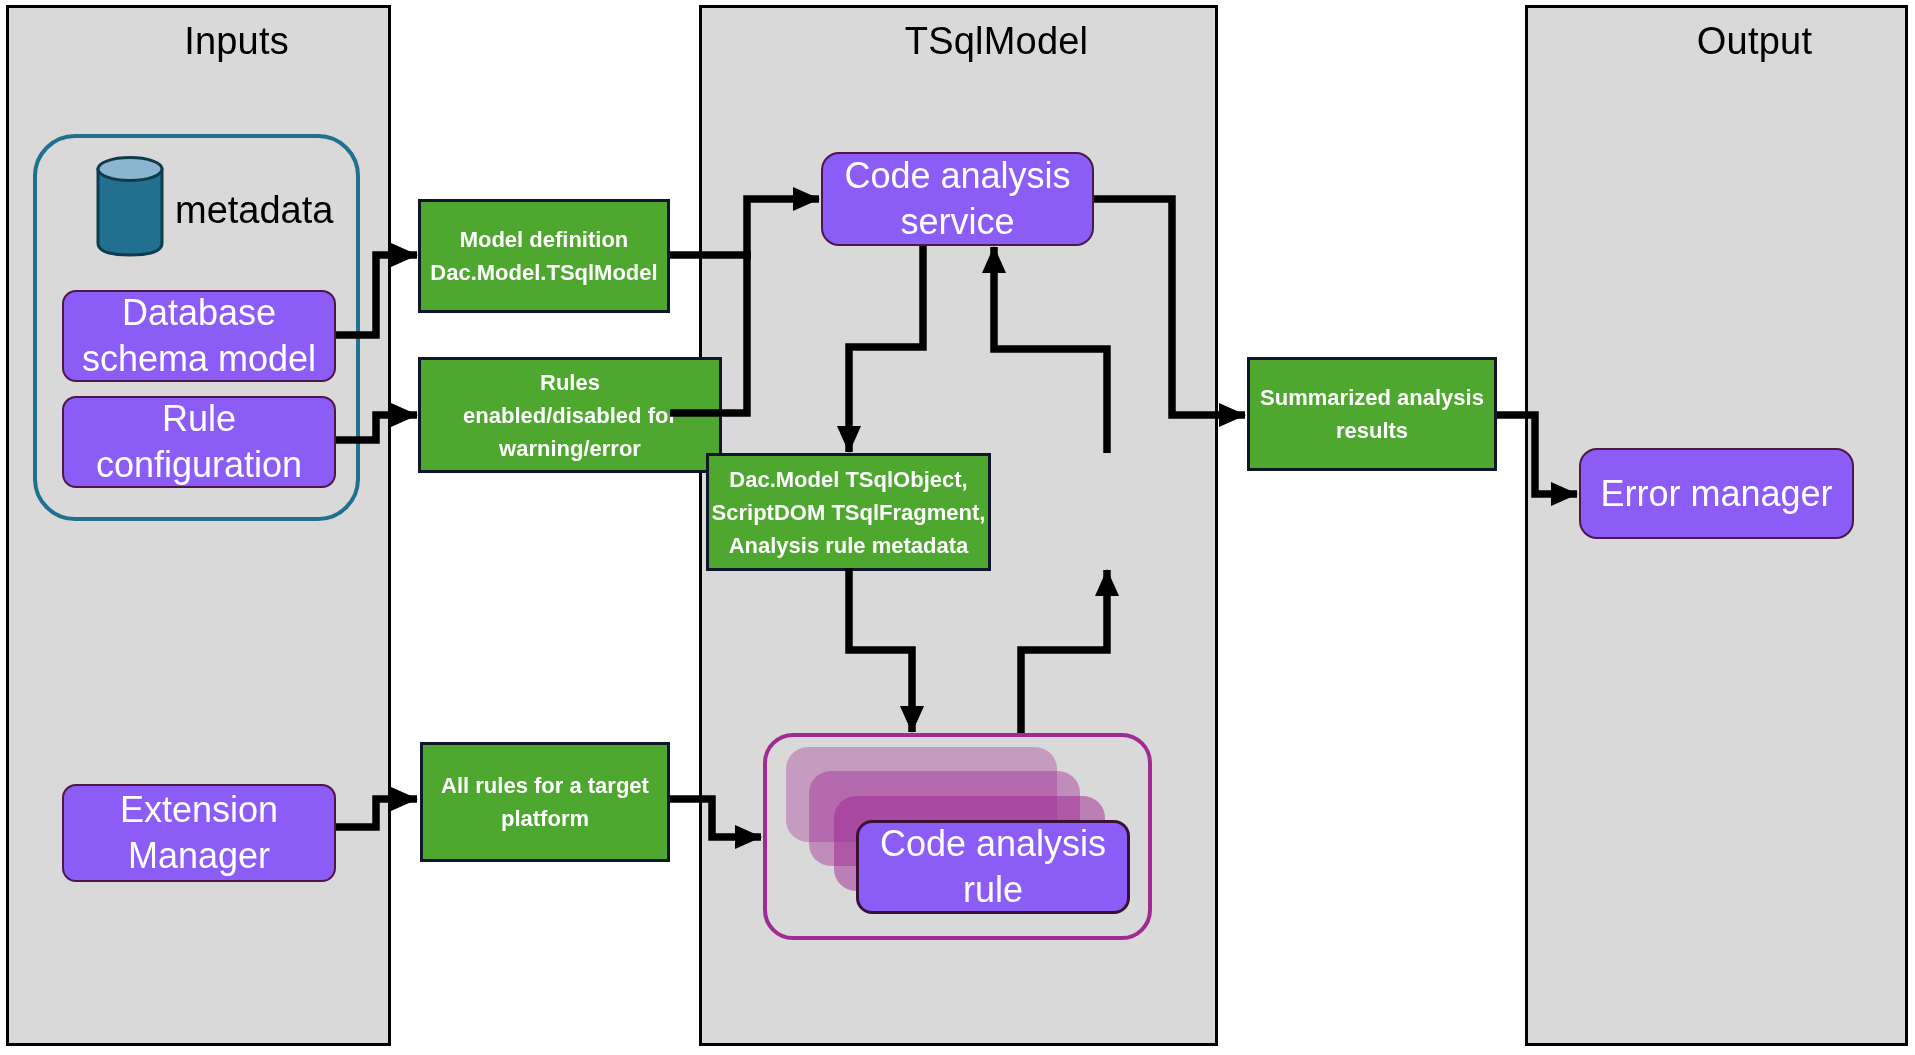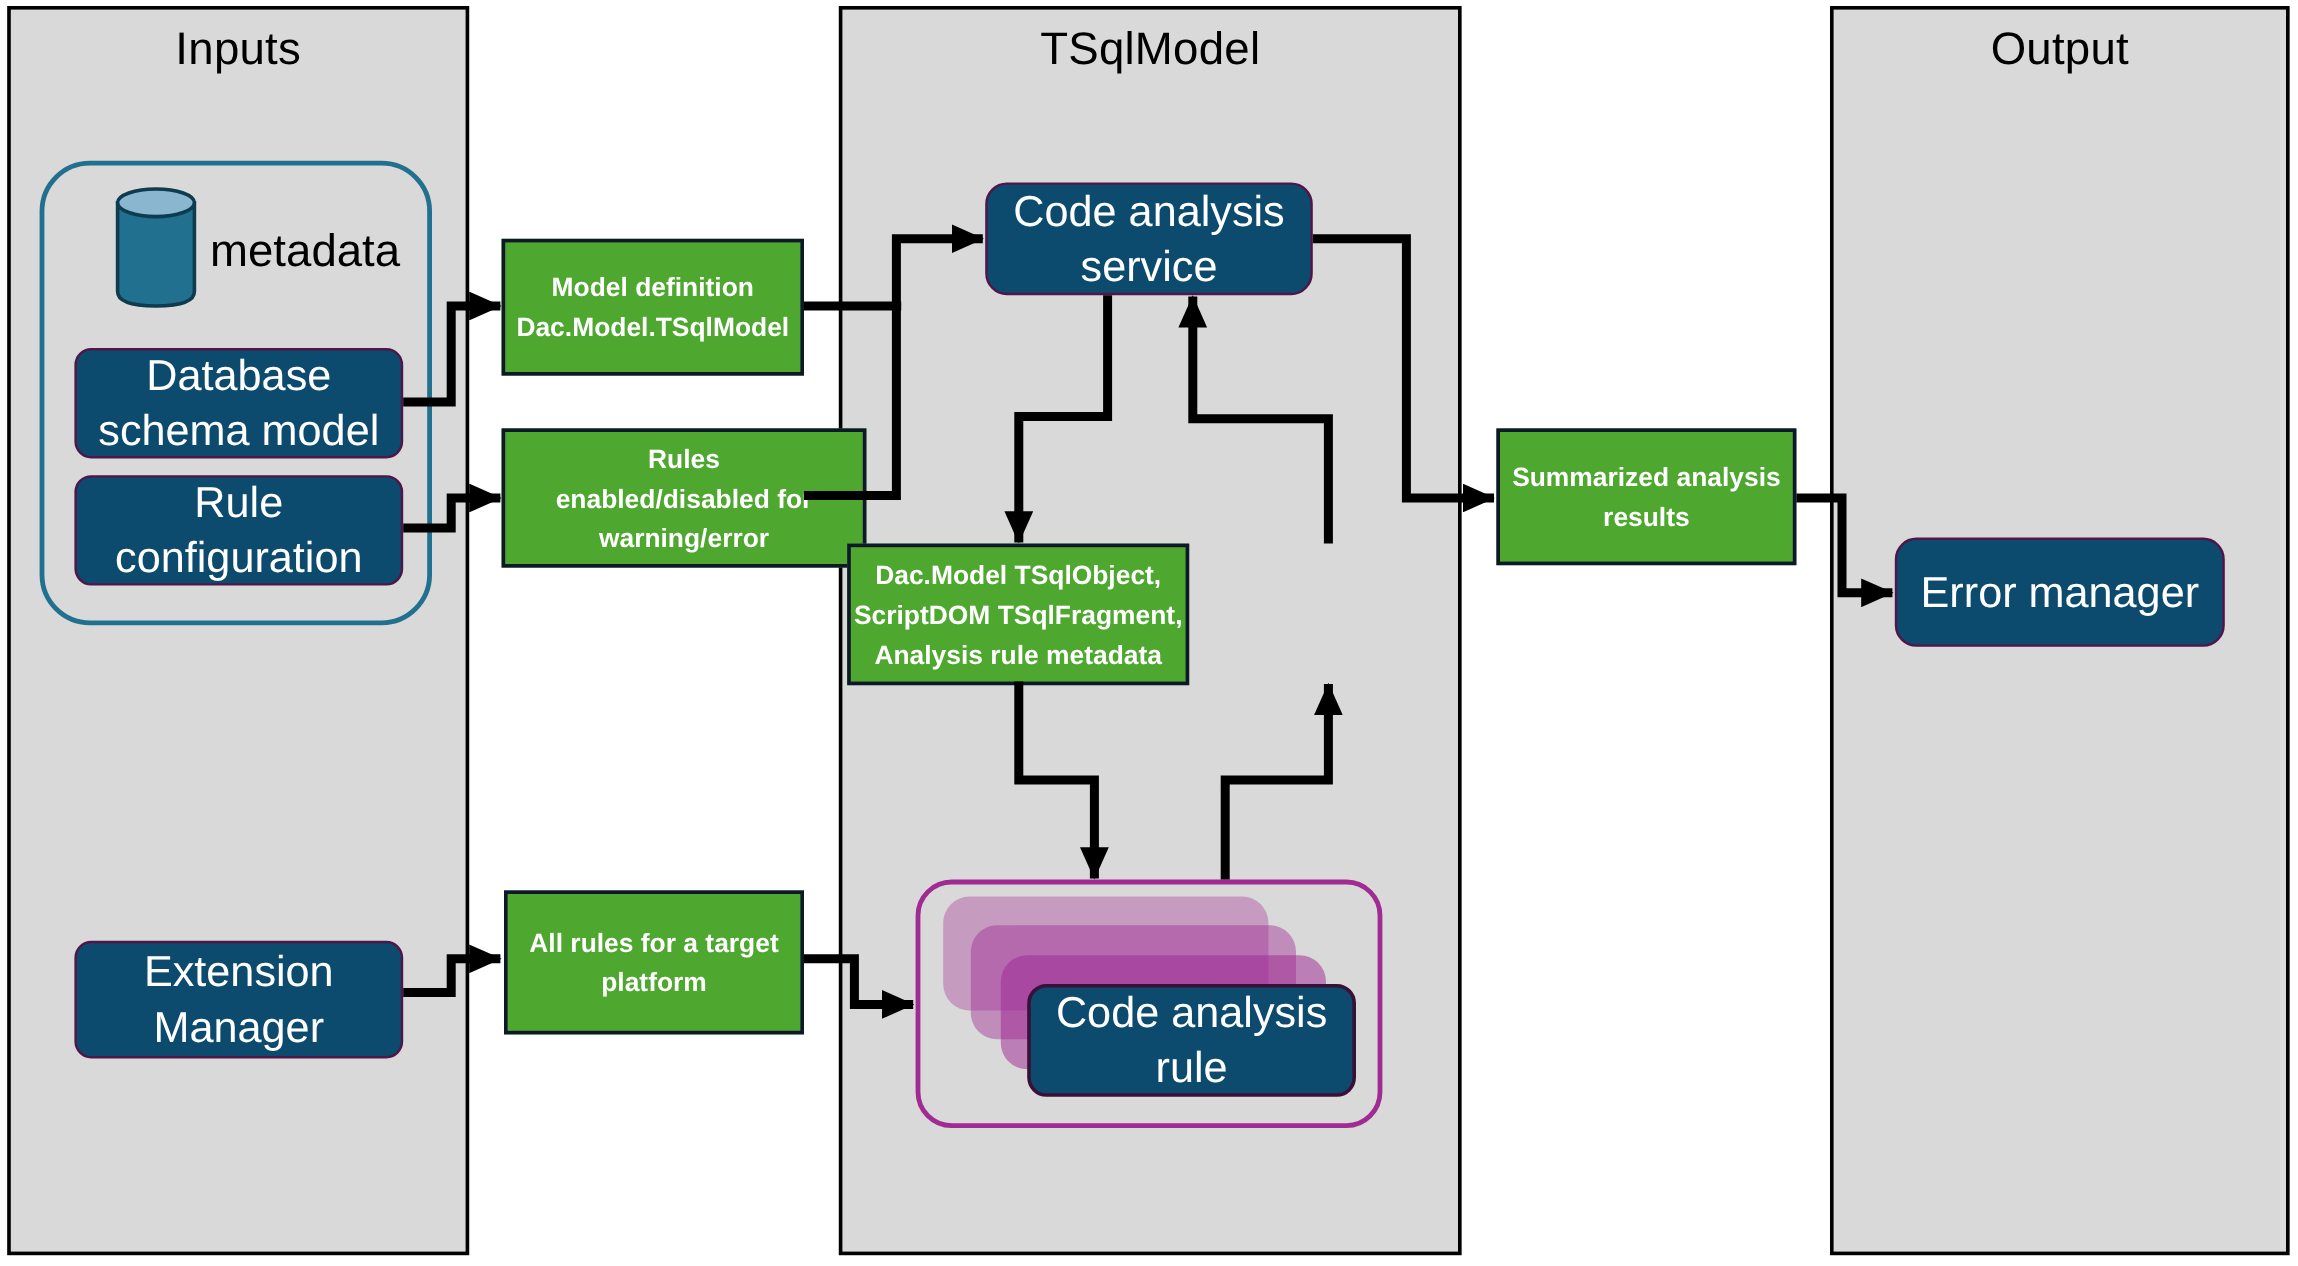--- a/index.html
+++ b/index.html
@@ -6,24 +6,24 @@
   #canvas{
     position:relative;width:1915px;height:1055px;background:#ffffff;
     font-family:"Liberation Sans","DejaVu Sans",sans-serif;overflow:hidden;
   }
   .panel{
     position:absolute;background:#D9D9D9;border:3.5px solid #000;
     box-sizing:border-box;
   }
   .panel-title{
     position:absolute;width:100%;text-align:center;top:12px;
-    font-size:38px;color:#000;letter-spacing:0.2px;
+    font-size:38px;color:#000;letter-spacing:0.2px;padding-left:38px;
   }
   .pbox{
-    position:absolute;background:#0c4a6e;border:2.5px solid #511649;
+    position:absolute;background:#8b5cf6;border:2.5px solid #511649;
     border-radius:14px;box-sizing:border-box;color:#fff;
     display:flex;align-items:center;justify-content:center;text-align:center;
     white-space:pre;font-size:36px;line-height:46px;
   }
   .gbox{
     position:absolute;background:#4EA72E;border:3px solid #0f172a;
     box-sizing:border-box;color:#fff;font-weight:bold;
     display:flex;align-items:center;justify-content:center;text-align:center;
     white-space:pre;font-size:22px;line-height:33px;
   }

